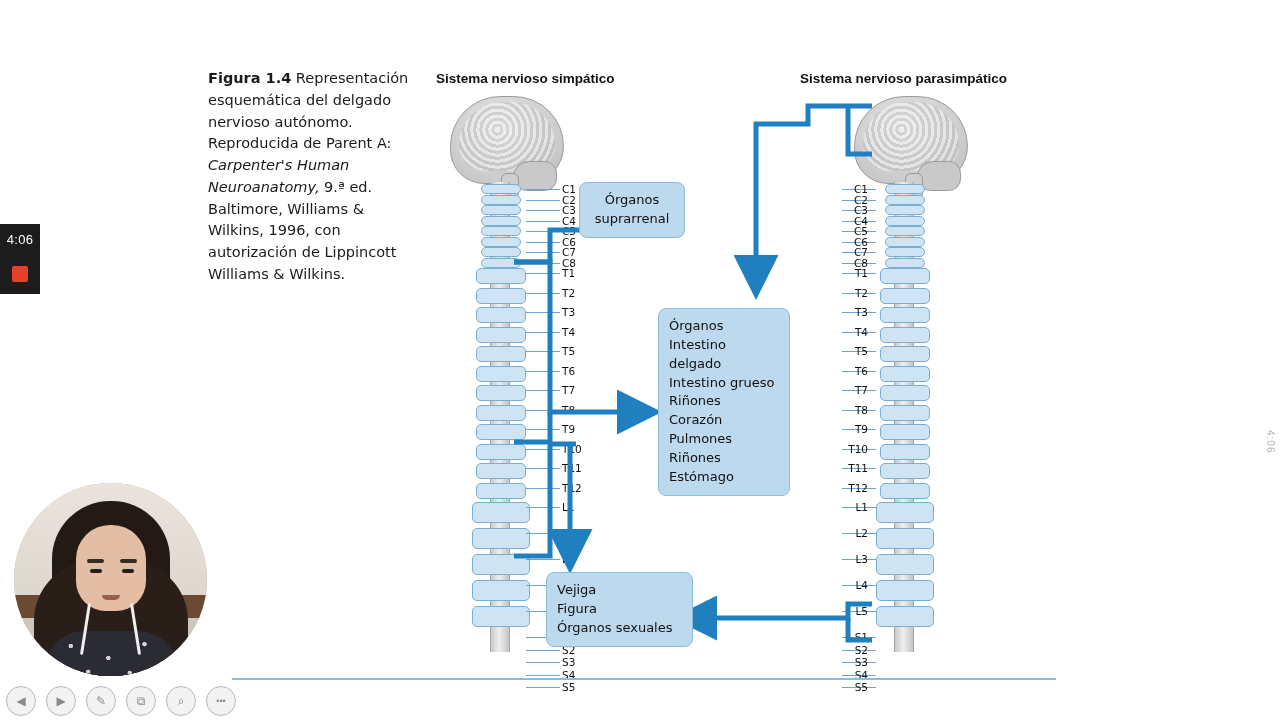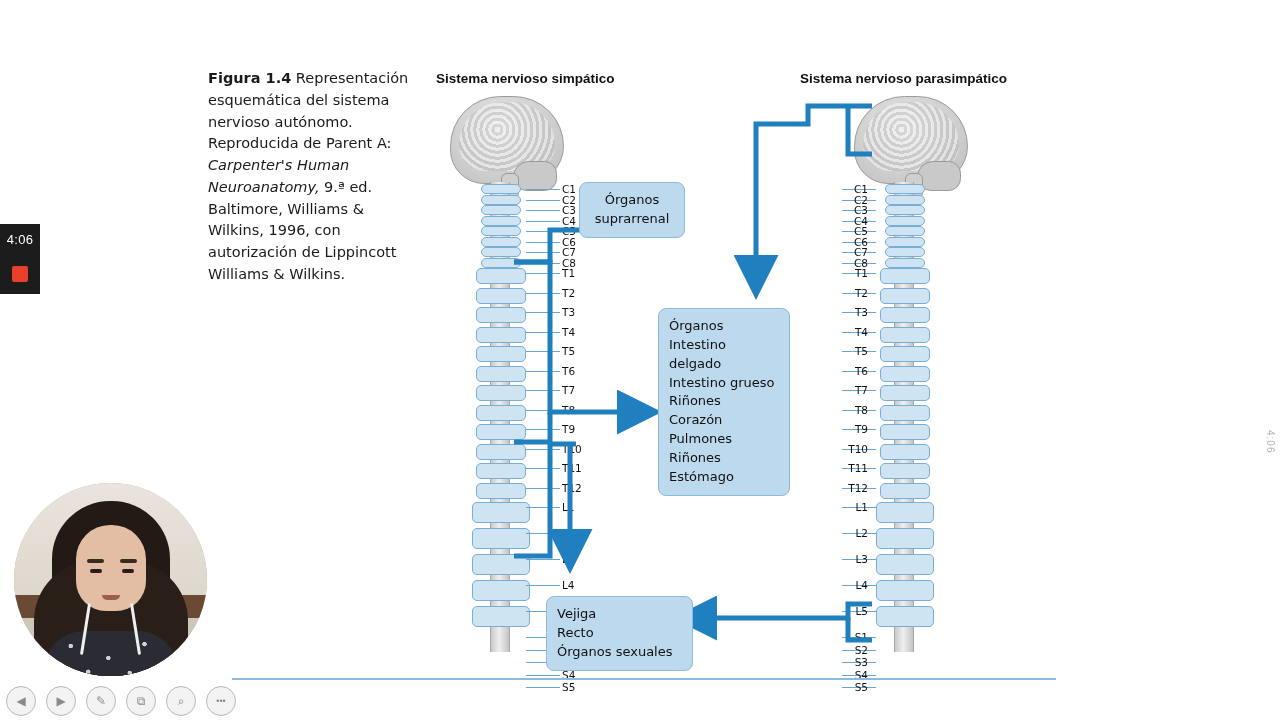--- a/index.html
+++ b/index.html
@@ -337,21 +337,20 @@
   }
   #box-organs {
     left: 462px;
     top: 264px;
     width: 110px;
   }
   #box-pelvic {
     left: 350px;
     top: 528px;
     width: 125px;
-    margin-top: 24px;
   }
 
   
   #connectors {
     position: absolute;
     left: 0;
     top: 0;
     width: 1072px;
     height: 650px;
     pointer-events: none;
@@ -423,21 +422,21 @@
   </div>
   <div class="tool-btn">
     <span style="font-size:9px">•••</span>
   </div>
 </div>
 
 <div id="slide">
 
   <div id="caption">
     <b>Figura 1.4</b>
-    <span>Representación esquemática del sistema nervioso autónomo. Reproducida de Parent A:</span>
+    <span>Representación esquemática del delgado nervioso autónomo. Reproducida de Parent A:</span>
     <i>Carpenter's Human Neuroanatomy,</i>
     <span>9.ª ed. Baltimore, Williams &amp; Wilkins, 1996, con autorización de Lippincott Williams &amp; Wilkins.</span>
   </div>
 
   <div class="col-title" id="title-symp">Sistema nervioso simpático</div>
   <div class="col-title" id="title-parasymp">Sistema nervioso parasimpático</div>
 
   <div class="spine" id="spine-left">
     <div class="brain">
       <div class="folds"></div>
@@ -665,20 +664,20 @@
     <div>Intestino grueso</div>
     <div>Riñones</div>
     <div>Corazón</div>
     <div>Pulmones</div>
     <div>Riñones</div>
     <div>Estómago</div>
   </div>
 
   <div class="box" id="box-pelvic">
     <div>Vejiga</div>
-    <div>Recto</div>
+    <div>Figura</div>
     <div>Órganos sexuales</div>
   </div>
 
   <div id="hrule"></div>
 </div>
 
 <div id="edge-text">4:06</div>
 
 </body></html>

